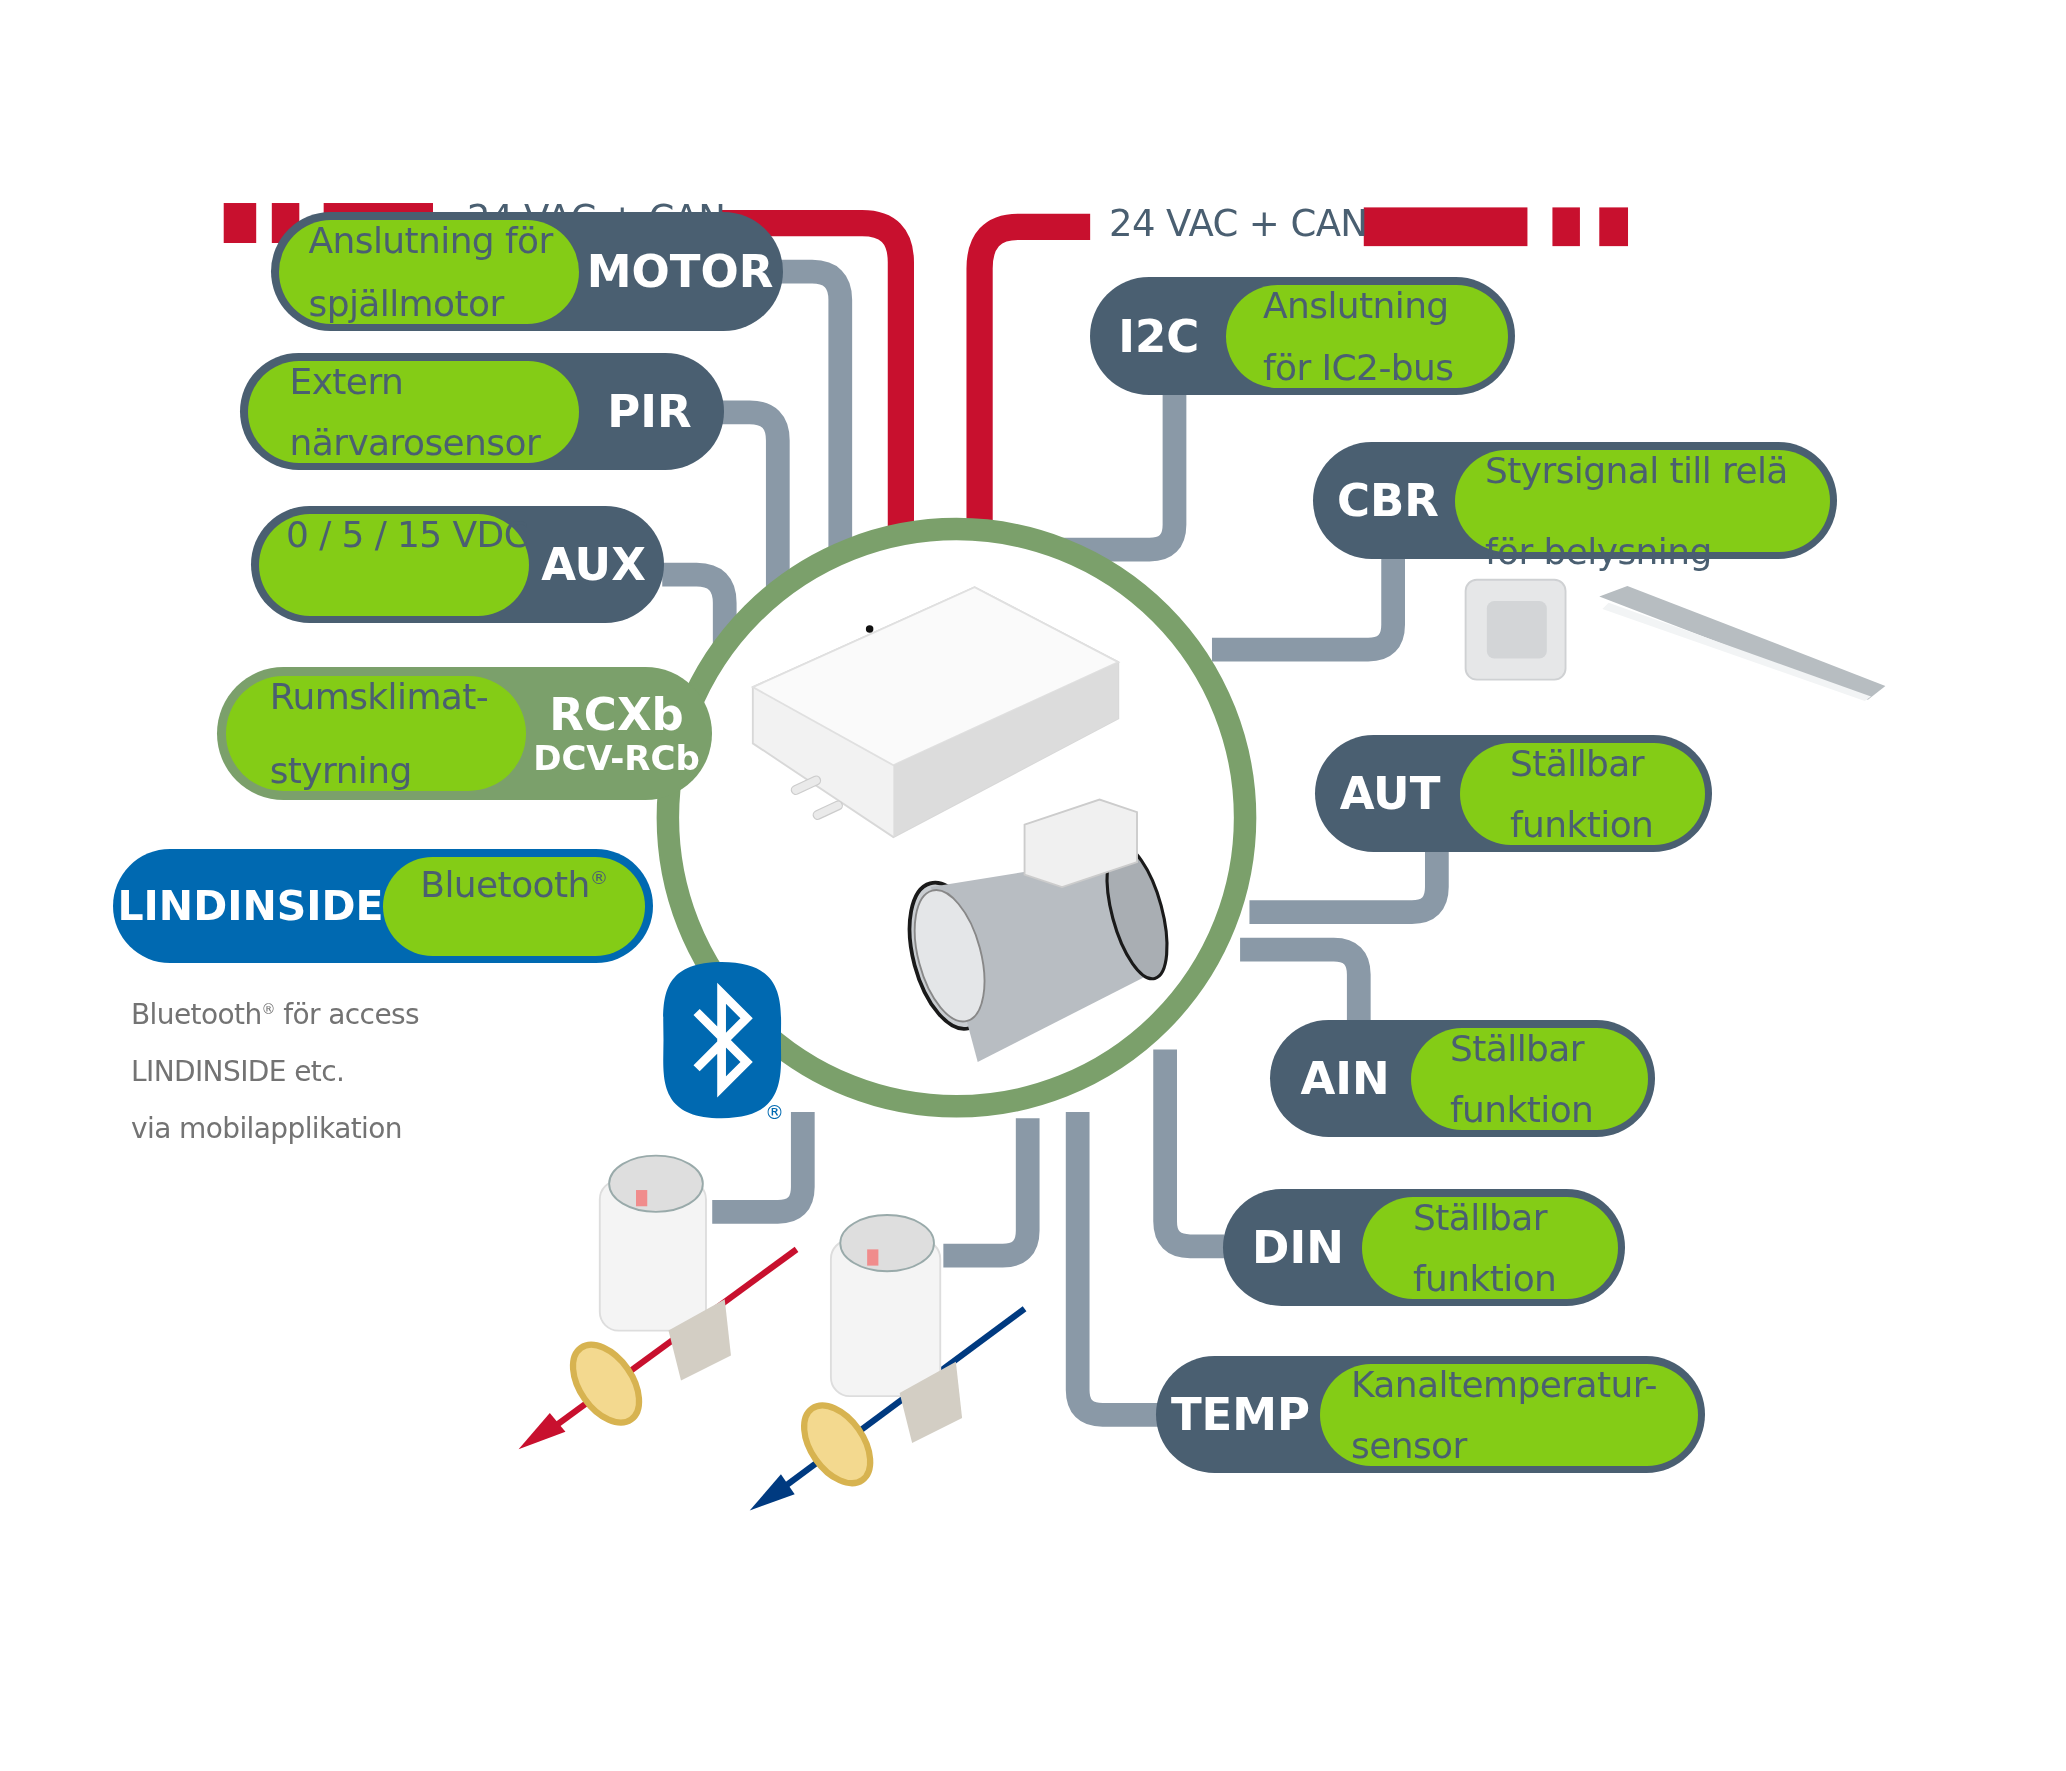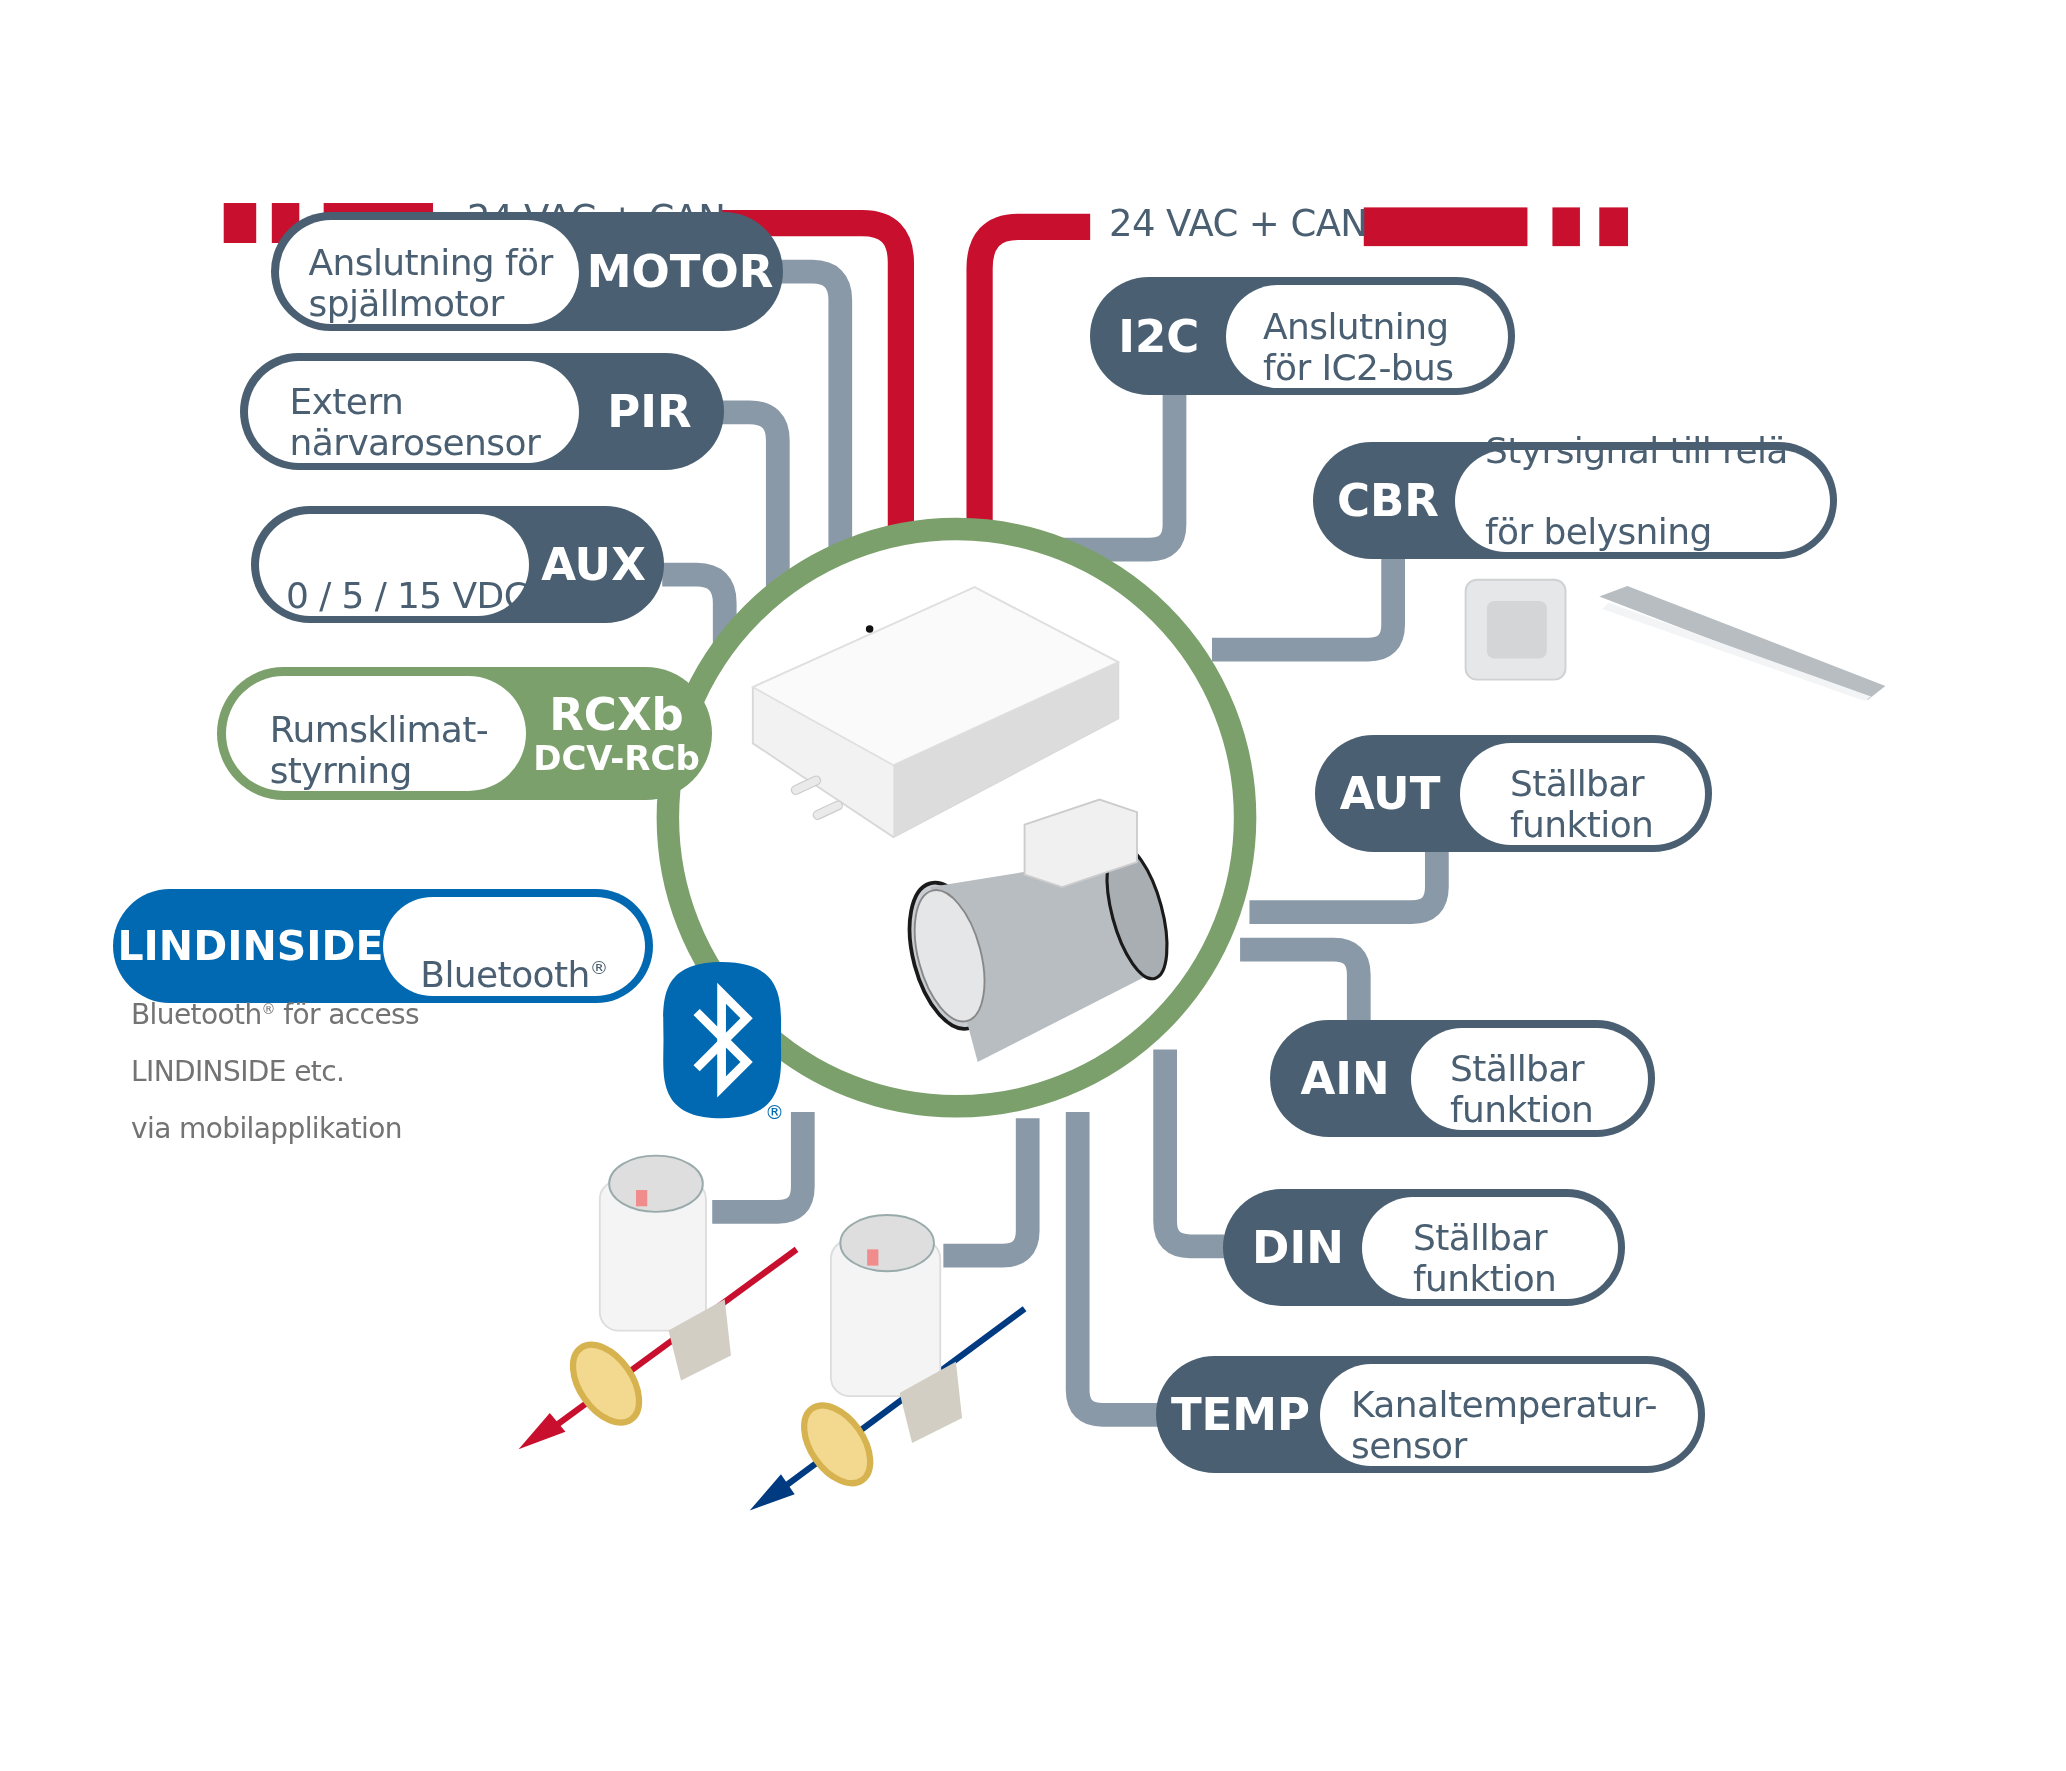--- a/index.html
+++ b/index.html
@@ -3,22 +3,22 @@
 <meta charset="utf-8">
 <style>
   html, body { margin: 0; padding: 0; background: #ffffff; }
   body { width: 2066px; height: 1771px; position: relative; overflow: hidden;
          font-family: "DejaVu Sans", "Liberation Sans", sans-serif; color: #4a5f71; }
   #wires { position: absolute; left: 0; top: 0; width: 2066px; height: 1771px; }
   .pill { position: absolute; border-radius: 125px; box-sizing: border-box; display: flex; align-items: center; }
   .pill.dark { background: #4a5f71; }
   .pill.green { background: #7ba06b; }
   .pill.blue { background: #0069b1; }
-  .pill .inner { position: absolute; top: 7.5px; bottom: 7.5px; background: #ffffff; border-radius: 125px;
-                 display: flex; flex-direction: column; justify-content: flex-end; box-sizing: border-box; }
+  .pill .inner { position: absolute; top: 7.5px; bottom: 7.5px; background: #84cc16; border-radius: 125px;
+                 display: flex; flex-direction: column; justify-content: space-between; box-sizing: border-box; }
   .pill .inner span { display: block; font-size: 36px; line-height: 41px; color: #4a5f71; letter-spacing: -0.6px; }
   .pill .code { position: absolute; color: #fff; font-weight: bold; font-size: 45px; letter-spacing: 0px;
                 top: 0; bottom: 0; display: flex; align-items: center; justify-content: center; }
   .bus-label { position: absolute; font-size: 37px; color: #4a5f71; letter-spacing: -0.6px; white-space: nowrap; }
   .note { position: absolute; font-size: 28px; line-height: 57px; color: #737373; letter-spacing: -0.6px; }
   .note span { display: block; }
   sup { font-size: 0.5em; vertical-align: super; }
   .reg { position: absolute; font-size: 19px; color: #0069b1; }
 </style>
 </head>
@@ -147,21 +147,21 @@
   <div class="inner" style="left:8.7px; top:8.7px; bottom:8.7px; width:300px; padding-left:44px;">
     <span>Rumsklimat-</span>
     <span>styrning</span>
   </div>
   <div class="code" style="left:306px; width:187px; flex-direction:column; align-items:center;text-align:right;">
     <div style="font-size:45px; line-height:49px;">RCXb</div>
     <div style="font-size:34px; line-height:39px;">DCV-RCb</div>
   </div>
 </div>
 
-<div class="pill blue" style="left:113px; top:849px; width:540px; height:114px;margin-top:40px;">
+<div class="pill blue" style="left:113px; top:849px; width:540px; height:114px;">
   <div class="code" style="left:12.5px; width:250px; font-size:41px;">LINDINSIDE</div>
   <div class="inner" style="left:270px; width:262px; align-items:center;">
     <span style="font-size:37px;"><span style="display:inline">Bluetooth</span><sup>®</sup></span>
   </div>
 </div>
 
 <div class="note" style="left:131px; top:981px;">
   <span><span style="display:inline">Bluetooth</span><sup>®</sup><span style="display:inline"> för access</span></span>
   <span>LINDINSIDE etc.</span>
   <span>via mobilapplikation</span>

